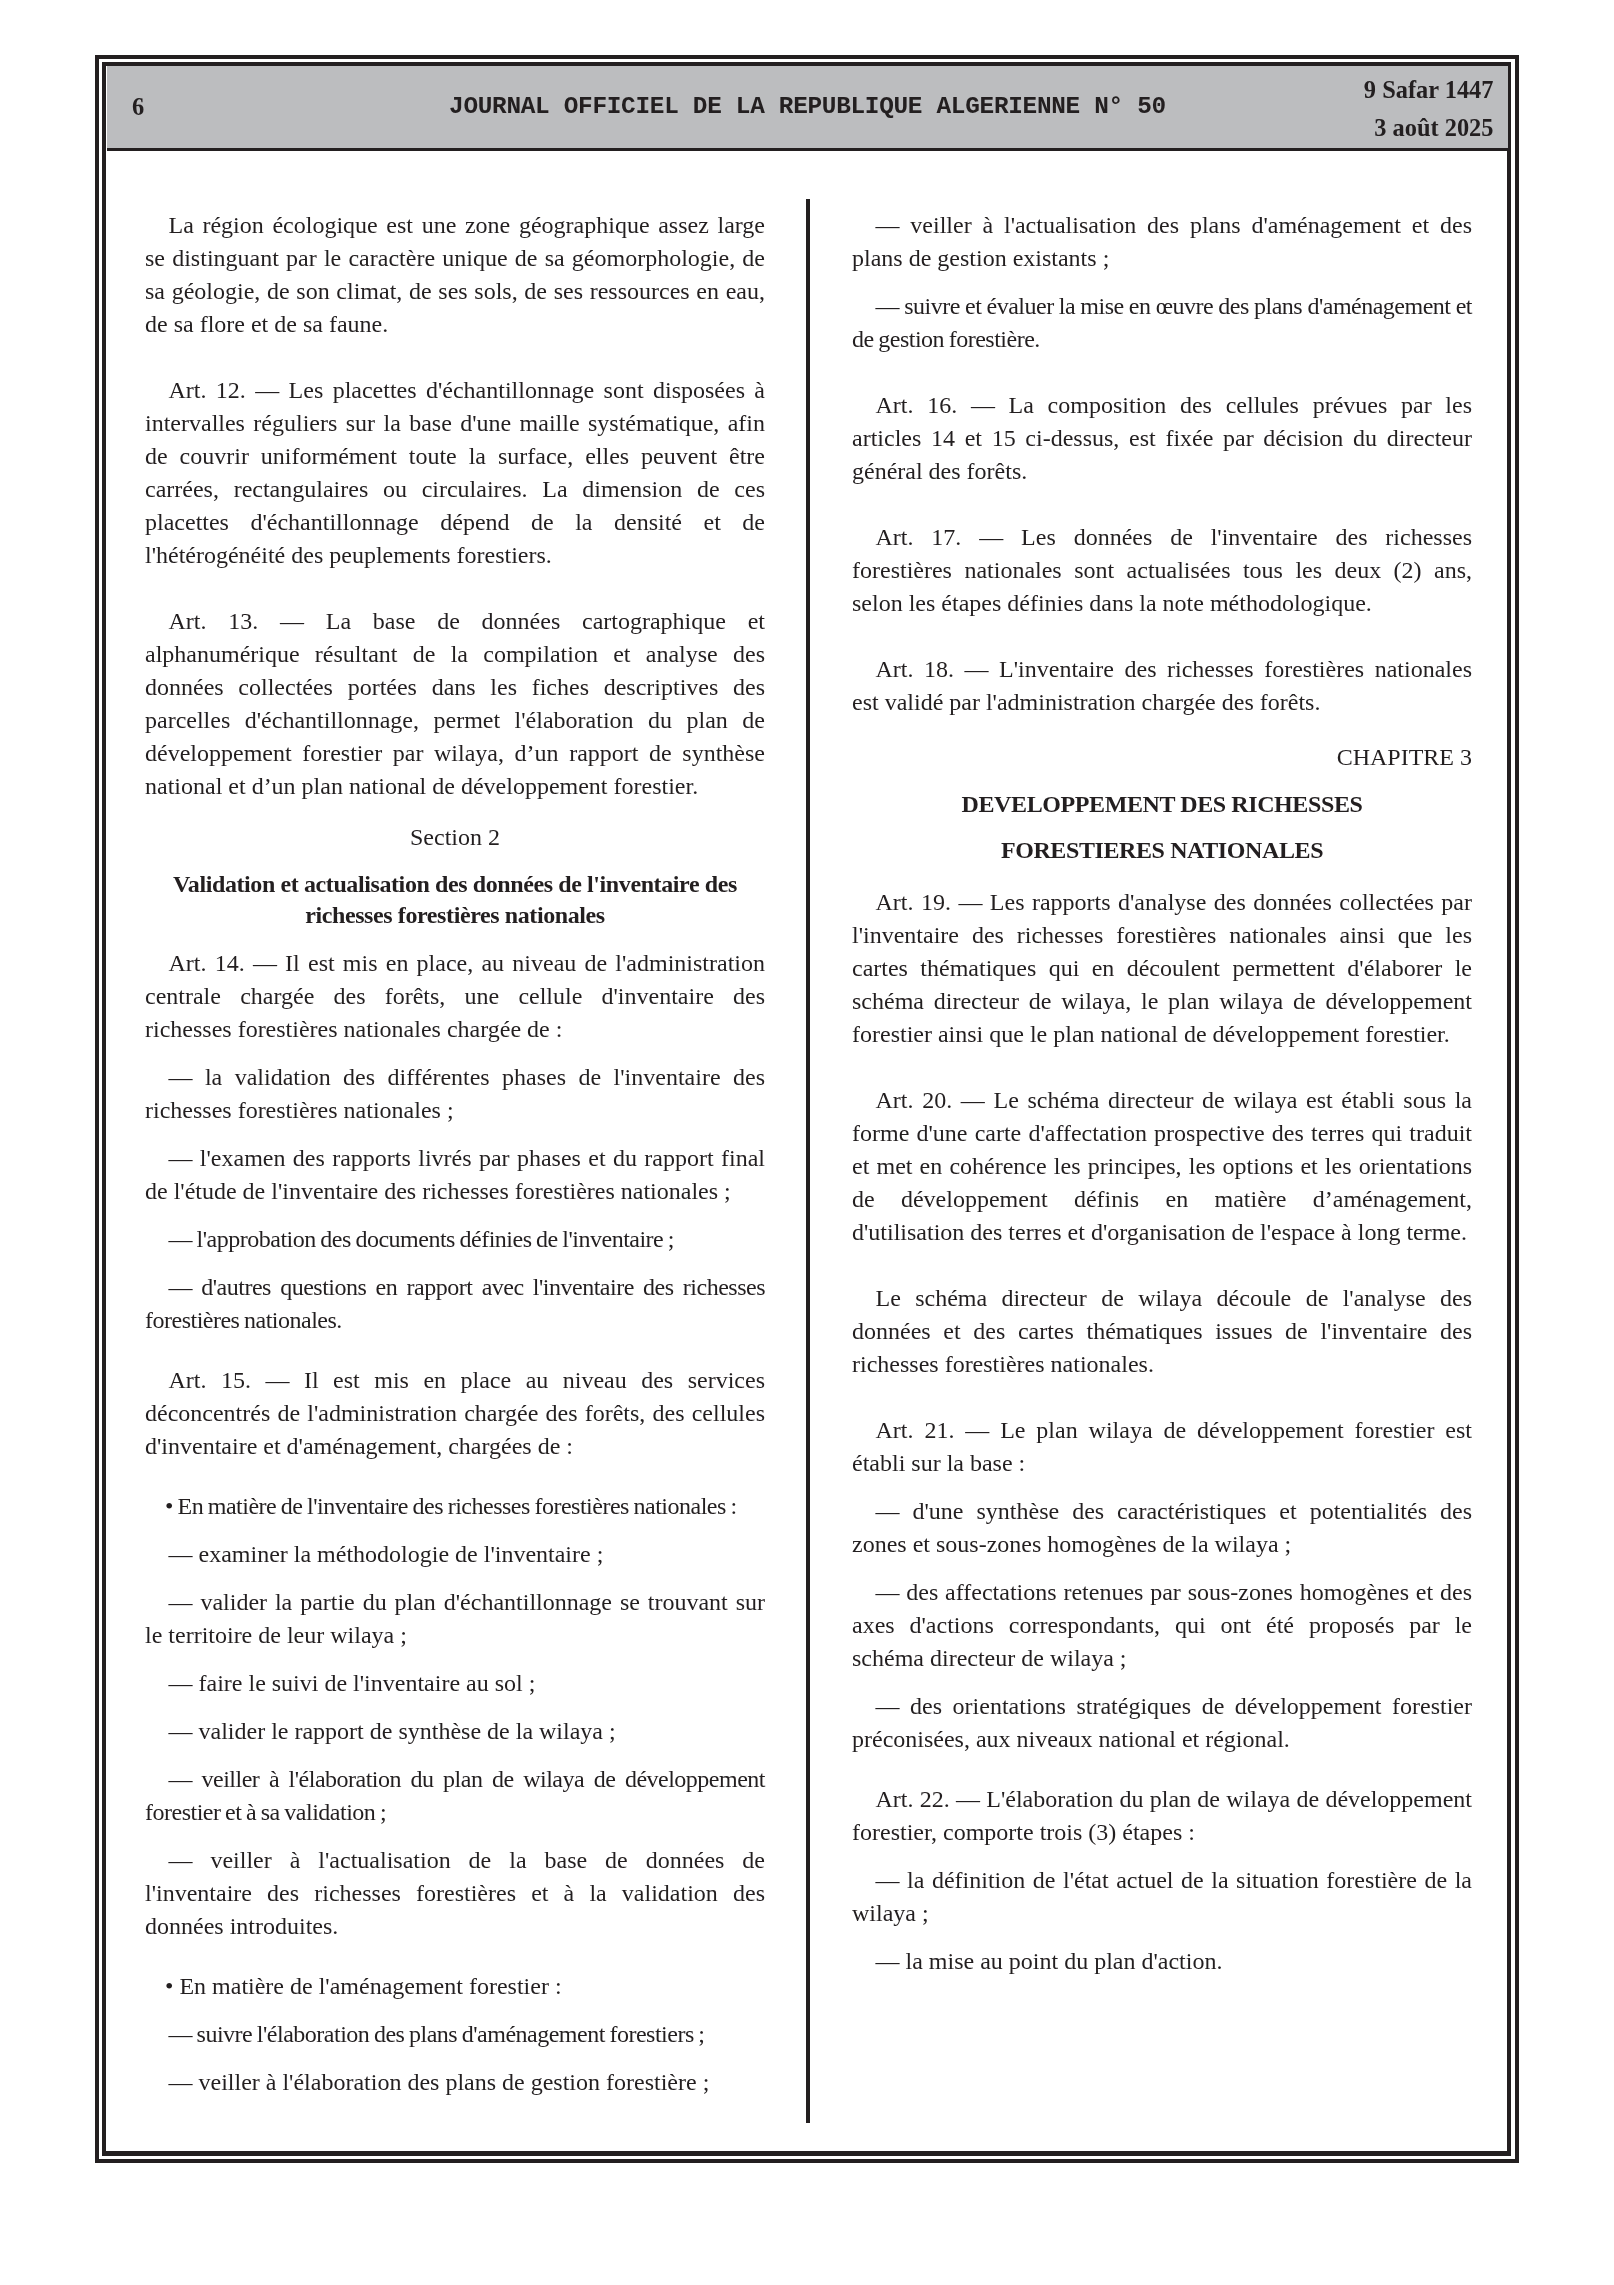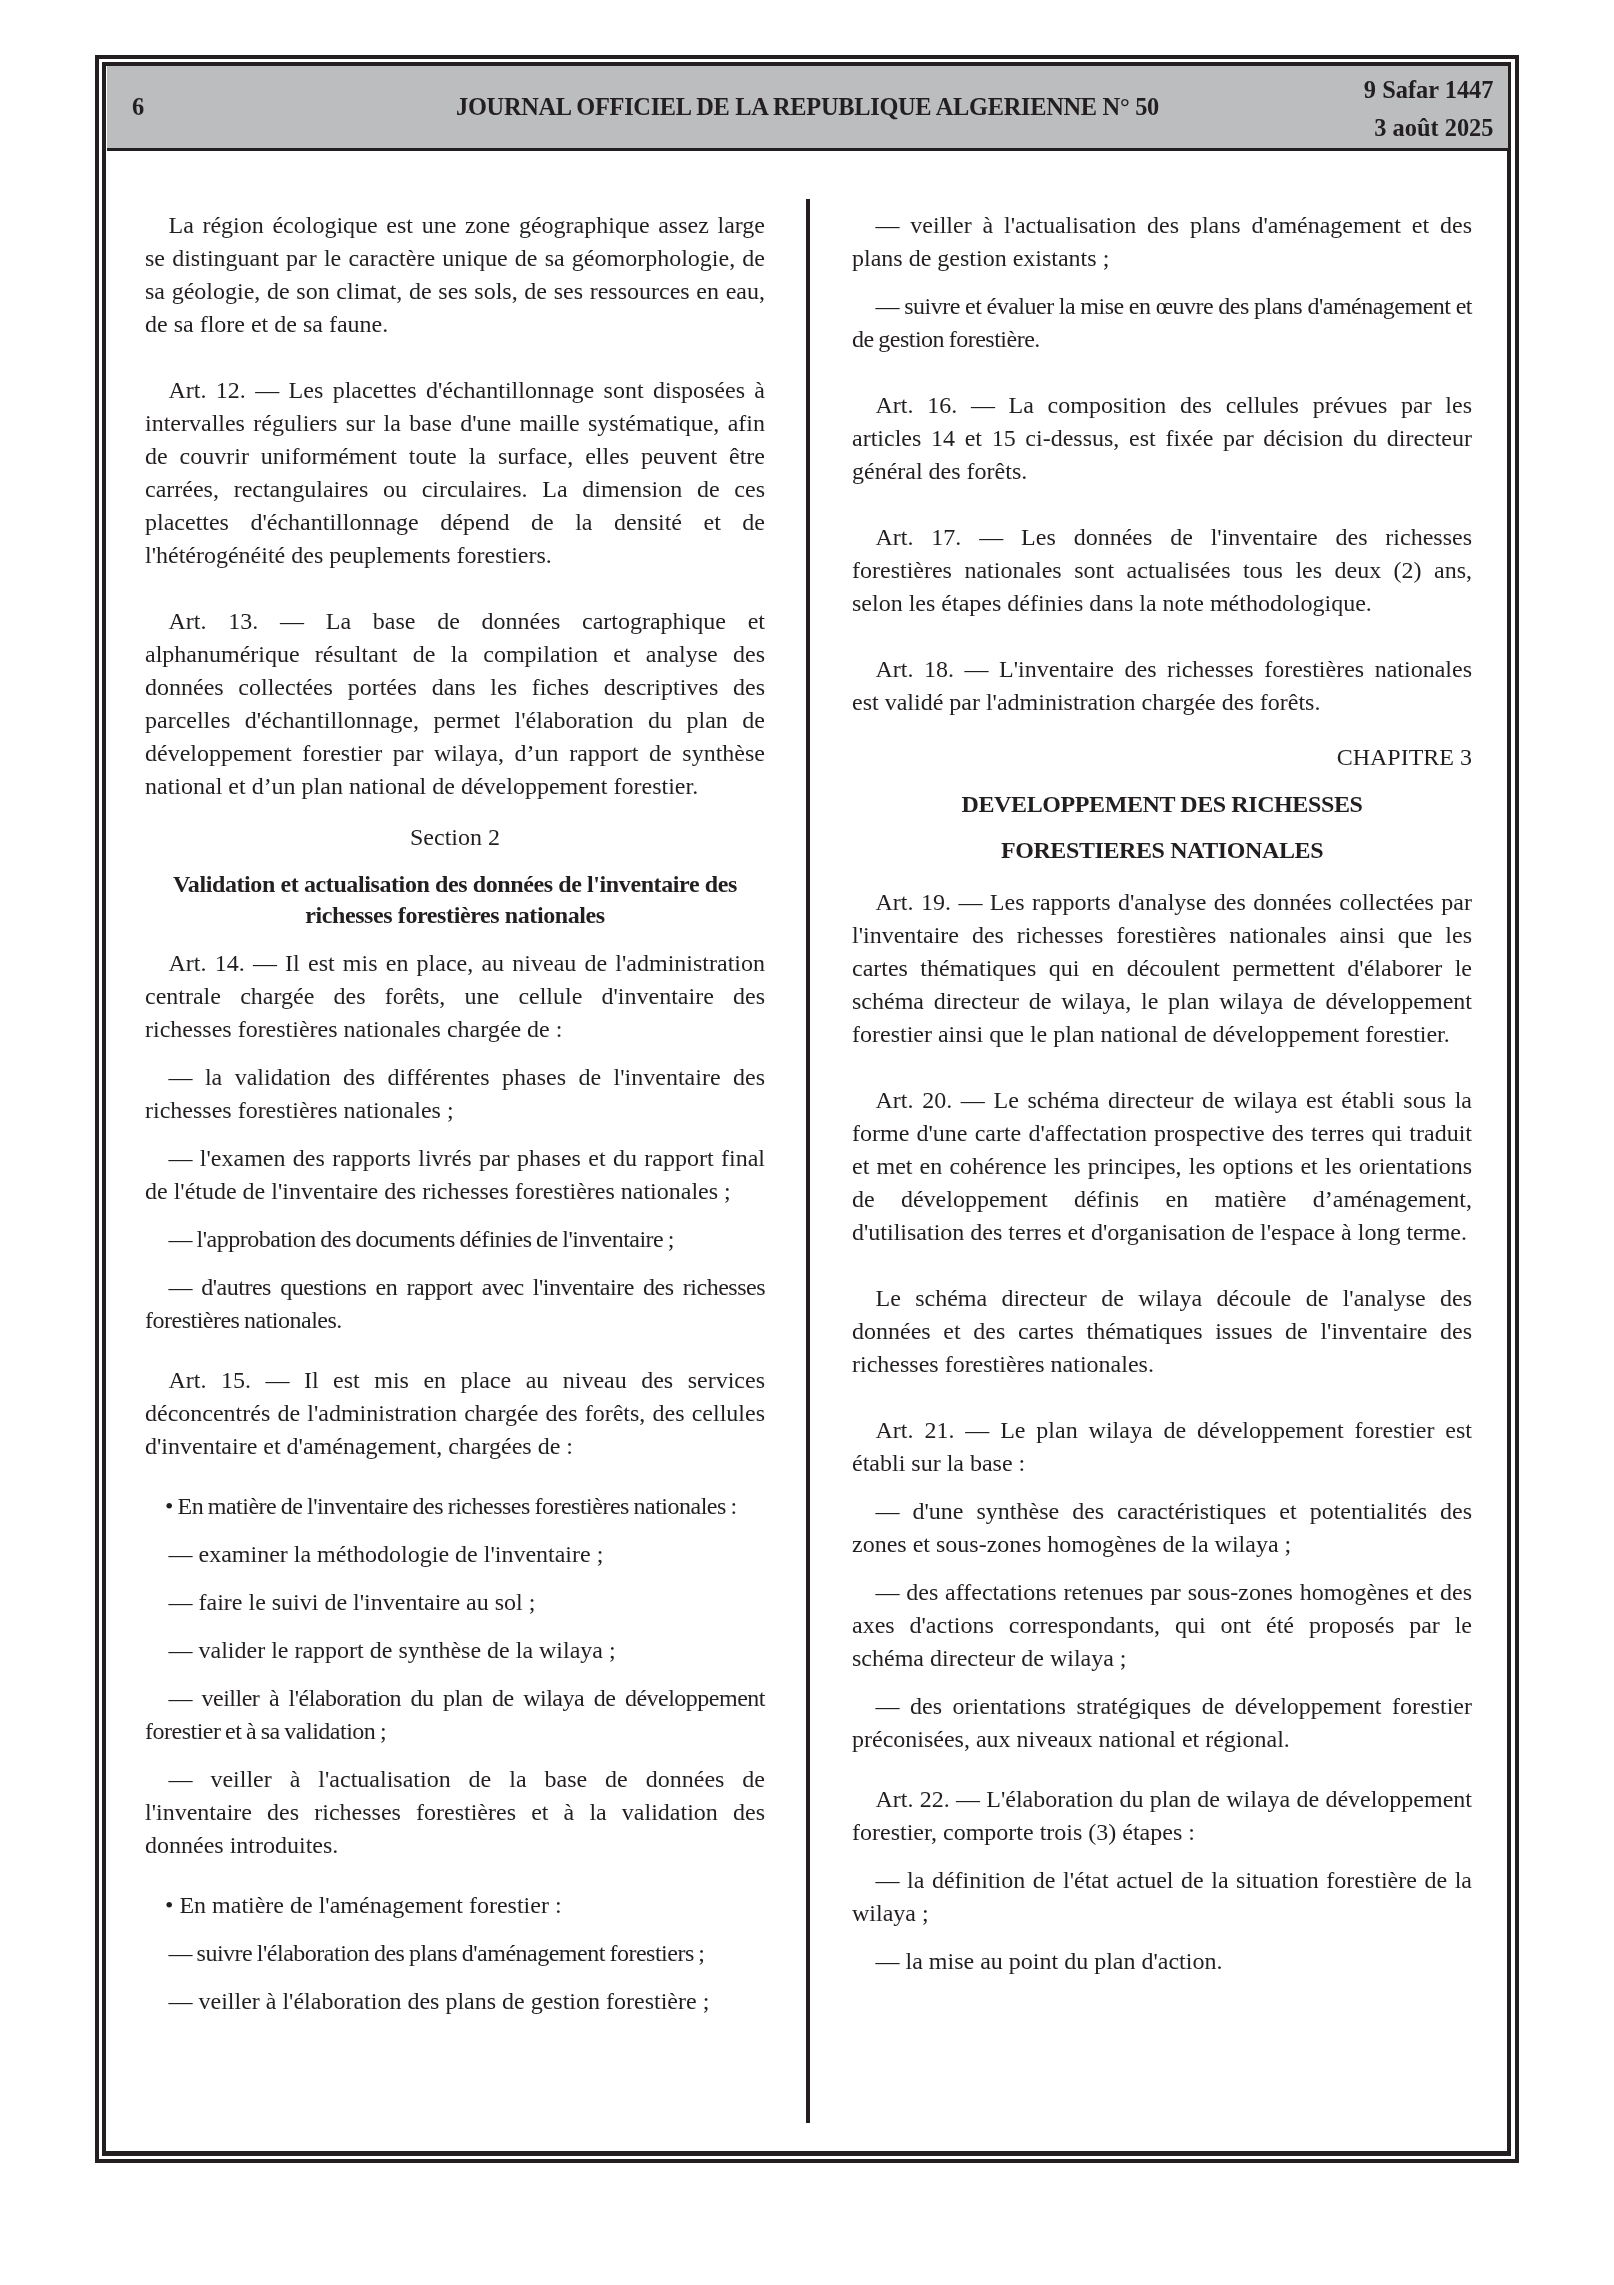--- a/index.html
+++ b/index.html
@@ -6,21 +6,21 @@
   body { width:1615px; height:2285px; position:relative; overflow:hidden;
          font-family:"Liberation Serif","DejaVu Serif",serif; color:#231f20; }
   .outer { position:absolute; left:95px; top:55px; width:1416px; height:2100px;
            border:4.5px solid #231f20; }
   .inner { position:absolute; left:102px; top:62px; width:1401px; height:2085px;
            border:4.5px solid #231f20; border-bottom-width:5.4px; }
   .header { position:absolute; left:107px; top:66px; width:1401px; height:82px;
             background:#bcbdbf; border-bottom:3.6px solid #231f20; }
   .hdr-page { position:absolute; left:25px; top:27px; font-size:24.4px; font-weight:bold; }
   .hdr-title { position:absolute; left:0; width:100%; top:27px; text-align:center;
-               font-size:24.4px; font-weight:bold; letter-spacing:-0.3px; }
+               font-size:24.4px; font-weight:bold; letter-spacing:-0.3px;font-family:Liberation Mono, monospace; }
   .hdr-date { position:absolute; right:14.5px; top:5.4px; text-align:right; font-size:24.4px;
               font-weight:bold; line-height:38px; }
   .col { position:absolute; top:194px; width:650px; font-size:24px; line-height:33px;
          text-align:justify; }
   .col-left { left:130px; }
   .col-right { left:837px; }
   .divider { position:absolute; left:806px; top:199px; width:3.6px; height:1924px; background:#231f20; }
   p { margin:15px; text-indent:23.5px; }
   .gap-l { margin-top:33px; }
   .gap-s { margin-top:11.8px; }
@@ -53,20 +53,21 @@
   <p class="center gap-s" style="margin-top:18px;">Section 2</p>
   <p class="center bold" style="line-height:31px;margin-top:1.8px;padding:0 25px;">Validation et actualisation des données de l'inventaire des richesses forestières nationales</p>
   <p class="gap-s" style="margin-top:16.3px;">Art. 14. — Il est mis en place, au niveau de l'administration centrale chargée des forêts, une cellule d'inventaire des richesses forestières nationales chargée de :</p>
   <p class="gap-s">— la validation des différentes phases de l'inventaire des richesses forestières nationales ;</p>
   <p class="gap-s">— l'examen des rapports livrés par phases et du rapport final de l'étude de l'inventaire des richesses forestières nationales ;</p>
   <p class="gap-s tight">— l'approbation des documents définies de l'inventaire ;</p>
   <p class="gap-s tight">— d'autres questions en rapport avec l'inventaire des richesses forestières nationales.</p>
   <p class="gap-l" style="margin-top:27px;">Art. 15. — Il est mis en place au niveau des services déconcentrés de l'administration chargée des forêts, des cellules d'inventaire et d'aménagement, chargées de :</p>
   <p class="bullet tight" style="margin-top:27px;">• En matière de l'inventaire des richesses forestières nationales :</p>
   <p class="gap-s">— examiner la méthodologie de l'inventaire ;</p>
+  <p class="gap-s">— valider la partie du plan d'échantillonnage se trouvant sur le territoire de leur wilaya ;</p>
   <p class="gap-s">— faire le suivi de l'inventaire au sol ;</p>
   <p class="gap-s">— valider le rapport de synthèse de la wilaya ;</p>
   <p class="gap-s tight">— veiller à l'élaboration du plan de wilaya de développement forestier et à sa validation ;</p>
   <p class="gap-s">— veiller à l'actualisation de la base de données de l'inventaire des richesses forestières et à la validation des données introduites.</p>
   <p class="bullet" style="margin-top:27px;">• En matière de l'aménagement forestier :</p>
   <p class="gap-s tight">— suivre l'élaboration des plans d'aménagement forestiers ;</p>
   <p class="gap-s">— veiller à l'élaboration des plans de gestion forestière ;</p>
 </div>
 
 <div class="col col-right">

